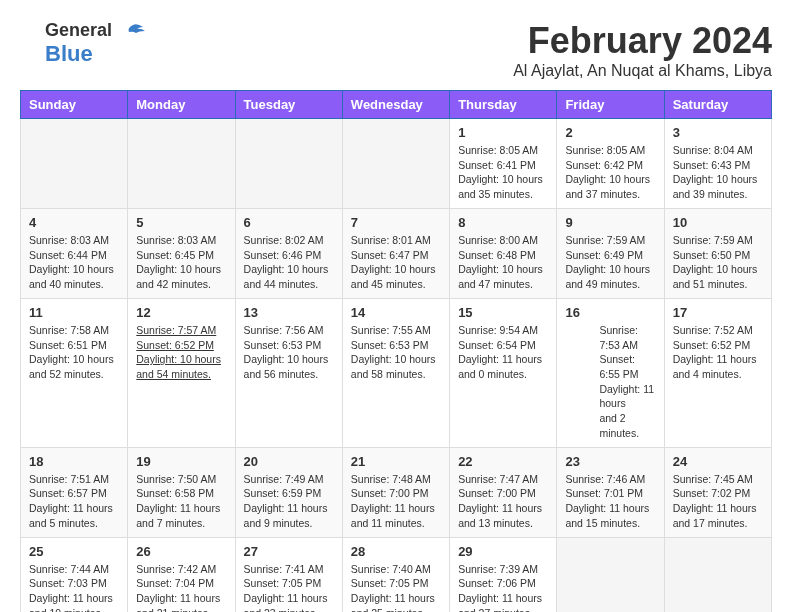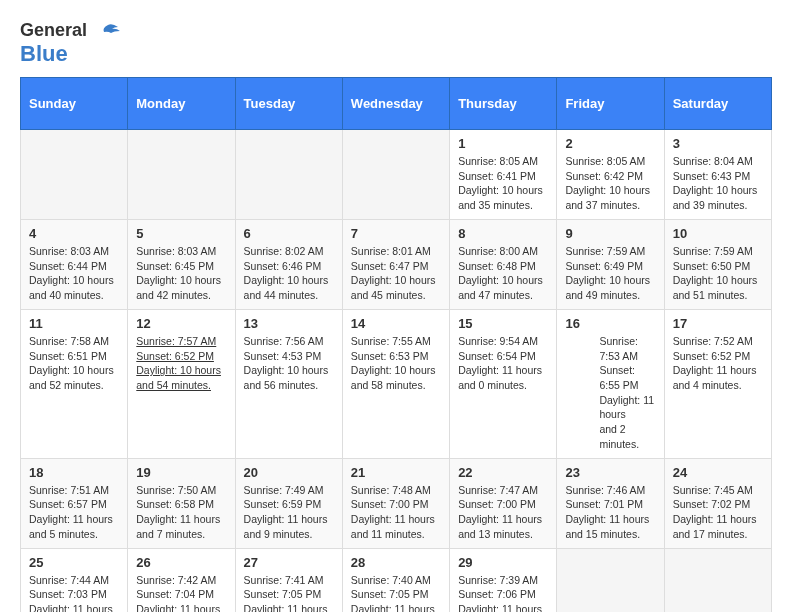--- a/index.html
+++ b/index.html
@@ -8,20 +8,21 @@
       background: #fff;
       width: 792px;
       min-height: 612px;
       padding: 20px;
     }
     .header-area {
       display: flex;
       justify-content: space-between;
       align-items: flex-start;
       margin-bottom: 10px;
+      margin-left: 25px;
     }
     .logo {
       display: flex;
       flex-direction: column;
       align-items: flex-start;
     }
     .logo-row {
       display: flex;
       align-items: center;
       gap: 4px;
@@ -37,24 +38,24 @@
     .location-subtitle {
       font-size: 16px;
       color: #333;
     }
     .calendar {
       width: 100%;
       border-collapse: collapse;
       border: 1px solid #ccc;
     }
     .calendar th {
-      background-color: #3b82f6;
+      background-color: #8b5cf6;
       color: #fff;
       text-align: left;
-      padding: 18px 8px;
+      padding: 6px 8px;
       font-size: 13px;
       border: 1px solid #2a6ab8;
     }
     .calendar td {
       vertical-align: top;
       padding: 6px 8px;
       border: 1px solid #ddd;
       font-size: 11px;
       color: #333;
       width: calc(100% / 7);
@@ -93,20 +94,22 @@
         <svg width="28" height="18" viewBox="0 0 28 18" style="vertical-align:middle;margin-left:2px;">
           <path d="M14 2 Q18 0 24 4 Q20 4 18 6 Q22 5 26 8 Q20 8 17 10 Q14 8 10 9 Q8 5 14 2Z" fill="#3a7dc9"></path>
         </svg>
       </span>
     </div>
     <div>
       <span style="color:#3a7dc9;font-size:22px;font-weight:bold;">Blue</span>
     </div>
   </div>
   <div class="title-area">
+    <div class="month-title">February 2024</div>
+    <div class="location-subtitle">Al Ajaylat, An Nuqat al Khams, Libya</div>
   </div>
 </div>
 
 <table class="calendar">
   <thead>
     <tr>
     <th>Sunday</th>
         <th>Monday</th>
         <th>Tuesday</th>
         <th>Wednesday</th>
@@ -205,21 +208,21 @@
         <td>
           <span class="day-number">12</span>
           <div class="day-info" style="white-space: pre-line; text-decoration: underline;">Sunrise: 7:57 AM
 Sunset: 6:52 PM
 Daylight: 10 hours
 and 54 minutes.</div>
         </td>
         <td>
           <span class="day-number">13</span>
           <div class="day-info" style="white-space: pre-line;">Sunrise: 7:56 AM
-Sunset: 4:53 PM
+Sunset: 6:53 PM
 Daylight: 10 hours
 and 56 minutes.</div>
         </td>
         <td>
           <span class="day-number">14</span>
           <div class="day-info" style="white-space: pre-line;">Sunrise: 7:55 AM
 Sunset: 6:53 PM
 Daylight: 10 hours
 and 58 minutes.</div>
         </td>

